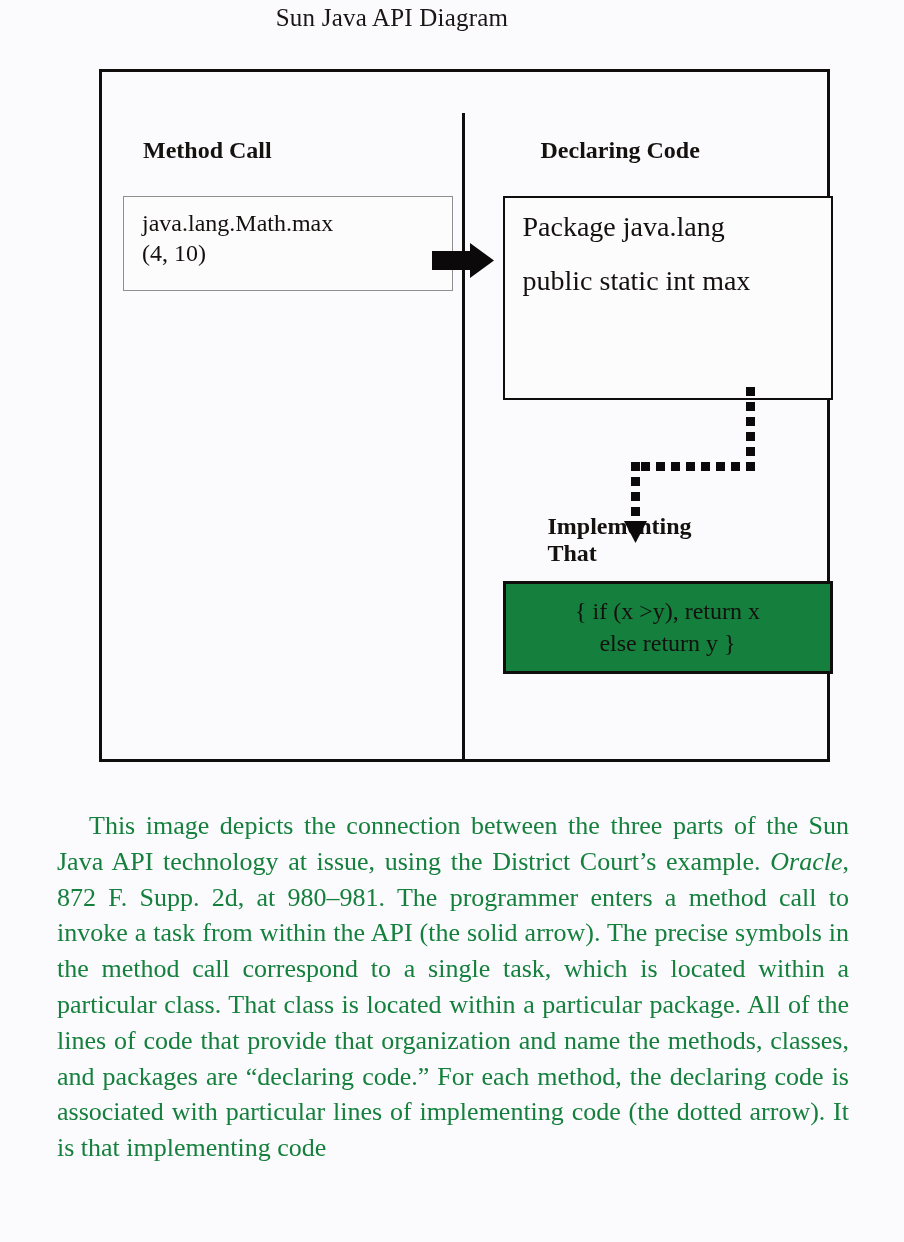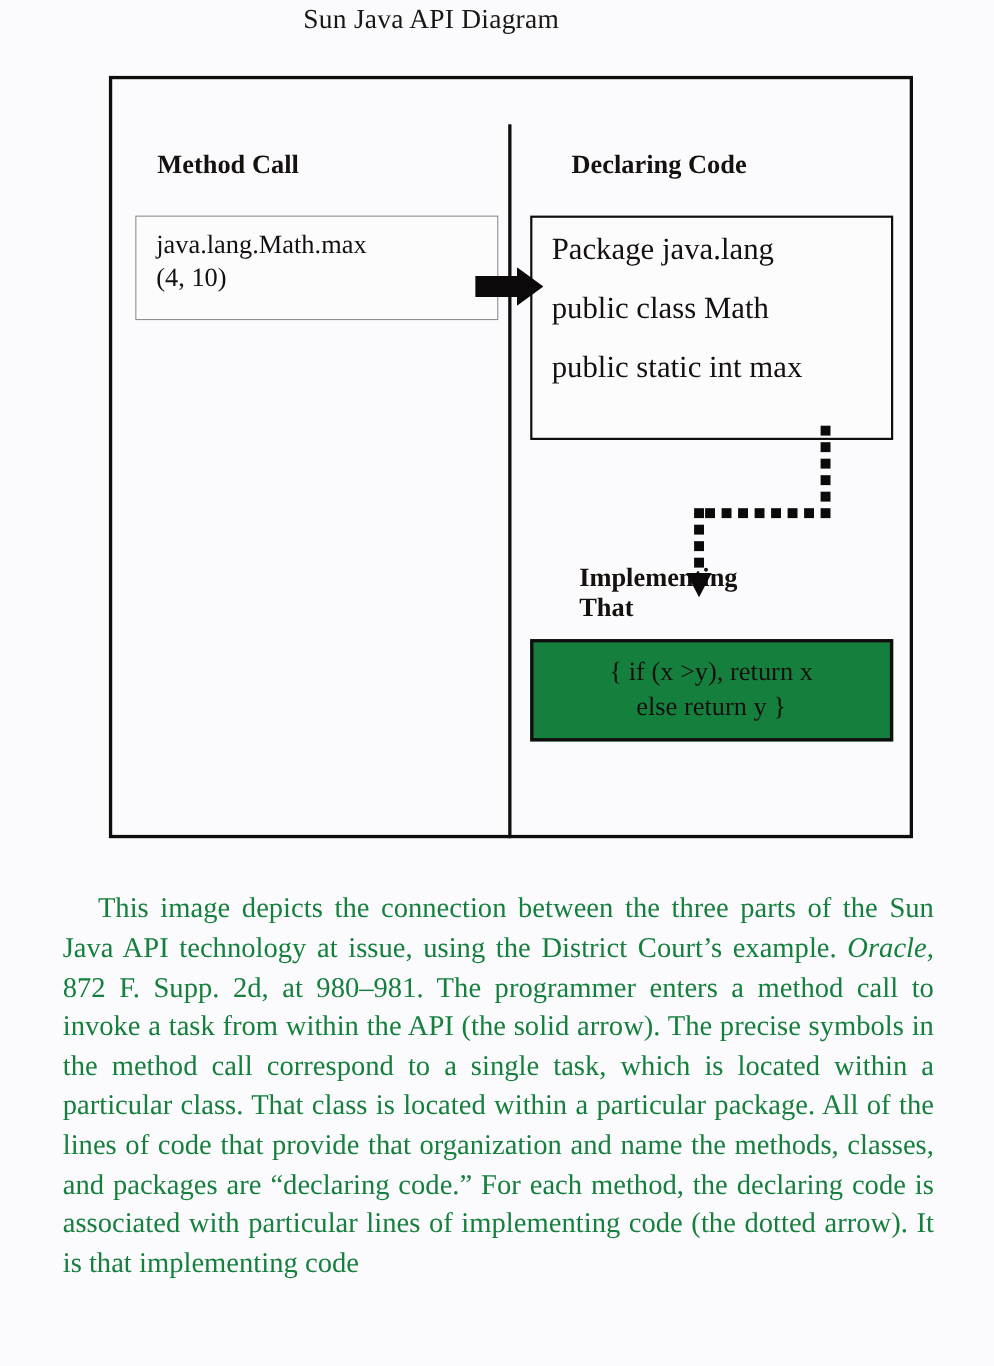--- a/index.html
+++ b/index.html
@@ -64,20 +64,21 @@
   .hdr-cell.left { border-right: 3px solid #100d0d; }
 
   
   .diagram-body {
     position: absolute;
     left: 0;
     top: 41px;
     width: 100%;
     height: 649px;
     display: flex;
+    gap: 21px;
   }
   .col {
     flex: 0 0 50%;
     position: relative;
     height: 100%;
   }
   .col.left { border-right: 3px solid #100d0d; }
 
   
   .sec-title {
@@ -203,21 +204,20 @@
         <div>java.lang.Math.max</div>
         <div>(4, 10)</div>
       </div>
     </div>
 
     <div class="col right">
       <div class="sec-title declaring-title">Declaring Code</div>
 
       <div class="declaring-box">
         <div class="code-line">Package java.lang</div>
-        <div class="code-line">public class Math</div>
         <div class="code-line">
           <span>public static int max</span>
         </div>
       </div>
 
       <div class="sec-title implementing-title">
         <div>Implementing</div>
         <div>That</div>
       </div>
 

